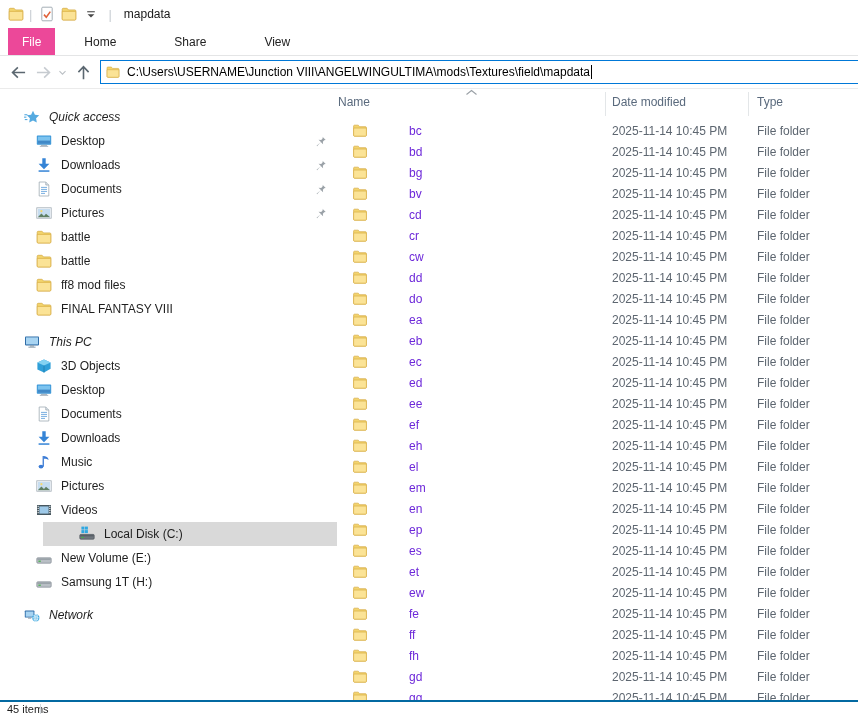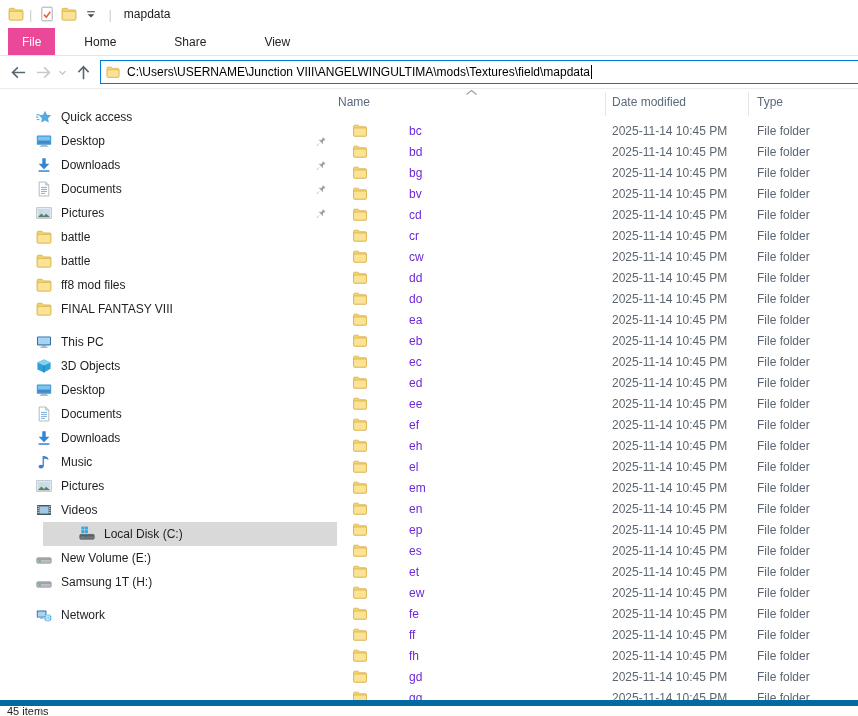--- a/index.html
+++ b/index.html
@@ -38,21 +38,21 @@
   .addr-icon { width: 14px; height: 14px; margin-left: 5px; flex: none; }
   .addr-text { margin-left: 7px; white-space: nowrap; color: #000; }
   .text-caret { width: 1px; height: 14px; background: #000; margin-left: 1px; flex: none; }
 
   
   .content { position: absolute; top: 89px; bottom: 16px; left: 0; right: 0; display: flex; overflow: hidden; background: #fff; }
 
   
   .sidebar { width: 337px; flex: none; padding-top: 16px; overflow: hidden; }
   .sb-item { height: 24px; display: flex; align-items: center; padding-left: 36px; position: relative; }
-  .sb-item.section { padding-left: 36px; }
+  .sb-item.section { padding-left: 24px; font-style: italic; }
   .sb-item.gap { margin-top: 9px; }
   .sb-item.selected { background: #d9d9d9; margin-left: 43px; }
   .sb-item .icon { width: 16px; height: 16px; flex: none; }
   .sb-item .label { margin-left: 9px; white-space: nowrap; }
   .sb-item .pin { display: none; width: 13px; height: 13px; position: absolute; right: 10px; top: 6px; }
   .sb-item.pinned .pin { display: block; }
 
   
   .filelist { flex: 1; position: relative; overflow: hidden; }
   .headers { position: relative; height: 31px; color: #5a6a7d; }
@@ -66,21 +66,21 @@
   .rows { position: absolute; top: 31px; left: 0; right: 0; height: 640px; overflow: hidden; }
   .row { height: 21px; position: relative; }
   .row .icon { position: absolute; left: 15px; top: 3px; width: 16px; height: 15px; }
   .cell { position: absolute; top: 4px; white-space: nowrap; }
   .cell-name { left: 37px; color: #6d28d9; padding-left: 35px; }
   .cell-date { left: 275px; color: #5d6670; }
   .cell-type { left: 420px; color: #5d6670; }
 
   
   .statusbar { position: absolute; left: 0; right: 0; bottom: 0; height: 16px;
-               border-top: 6px solid #0369a1; background: #fff; display: flex; align-items: center; }
+               border-top: 2px solid #0369a1; background: #fff; display: flex; align-items: center; }
   .status-text { padding-left: 7px; font-size: 11px; color: #1e1e1e; }
   .status-sep { position: absolute; left: 40px; top: 2px; bottom: 2px; width: 1px; background: #d2d7db; }
 </style>
 </head>
 <body>
 
 <div class="window">
 
   <div class="titlebar">
     <span class="icon16">

